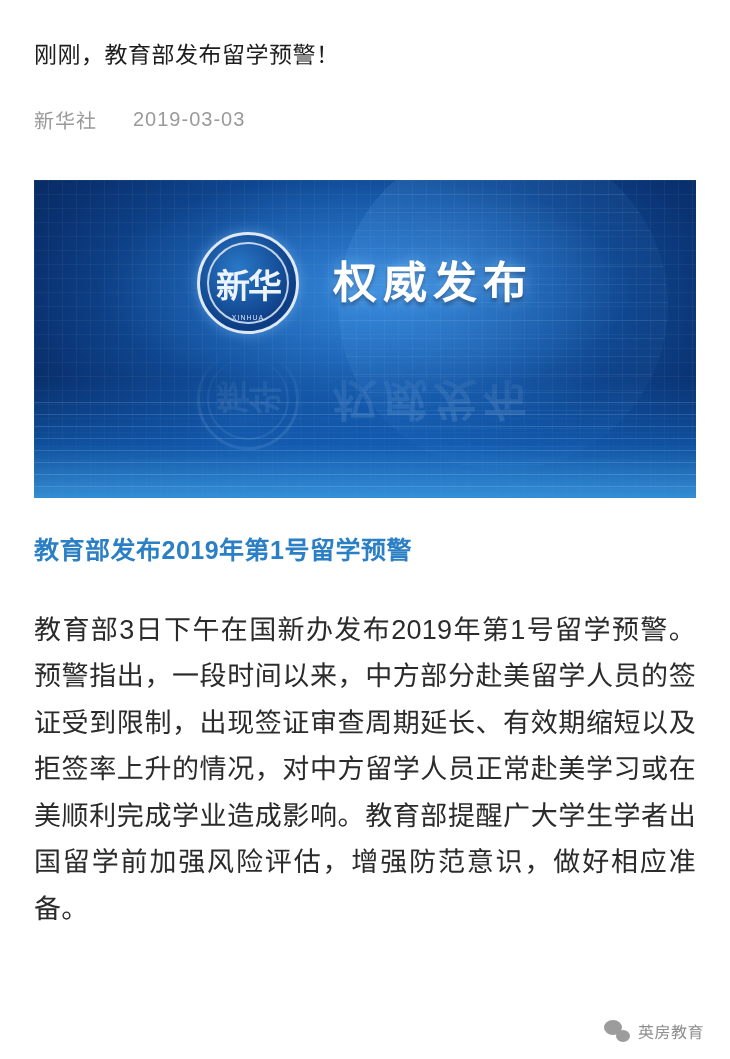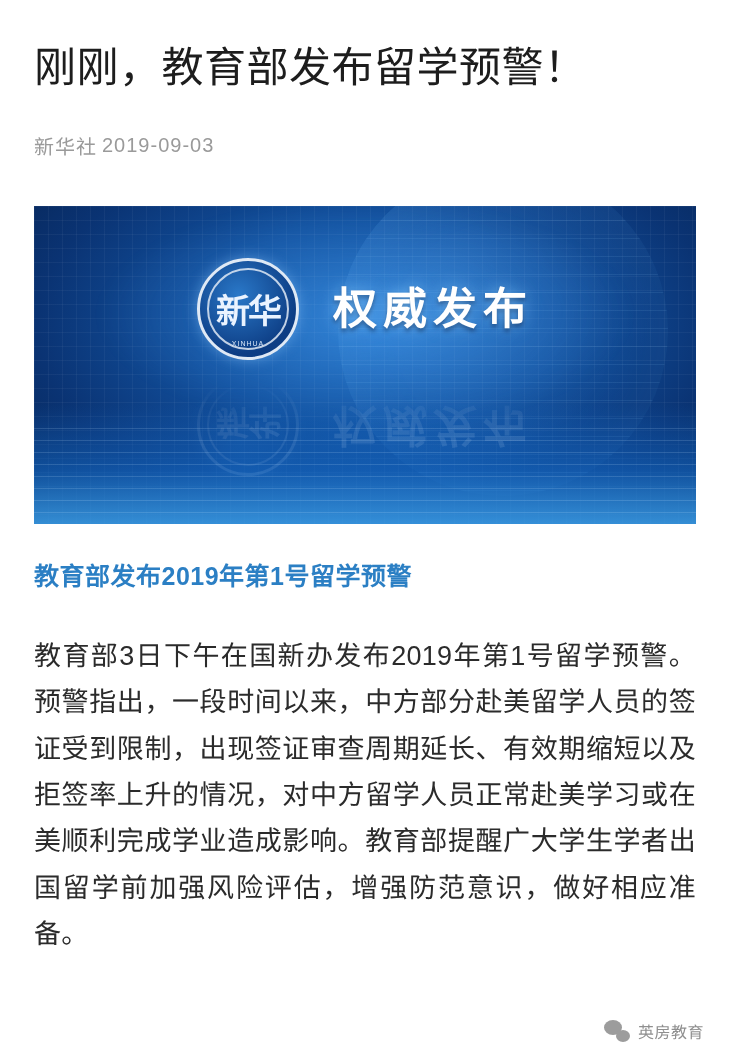--- a/index.html
+++ b/index.html
@@ -13,31 +13,31 @@
     position: relative;
     overflow: hidden;
     font-family: "Liberation Sans", "DejaVu Sans", sans-serif;
     color: #1a1a1a;
   }
   .article {
     padding: 40px 34px 0 34px;
     box-sizing: border-box;
   }
   .headline {
-    font-size: 42px;
+    font-size: 23px;
     line-height: 1.35;
     font-weight: 400;
     color: #1d1d1d;
     letter-spacing: 0.5px;
     margin: 0 0 34px 0;
   }
   .meta {
     display: flex;
     align-items: center;
-    gap: 5px;
+    gap: 36px;
     margin-bottom: 46px;
   }
   .meta-source, .meta-date {
     font-size: 20px;
     color: #9a9a9a;
     letter-spacing: 1px;
   }
   .hero {
     width: 662px;
     height: 318px;
@@ -217,21 +217,21 @@
 </style>
 </head>
 <body>
 
 <div class="article">
 
   <h1 class="headline">刚刚，教育部发布留学预警！</h1>
 
   <div class="meta">
     <span class="meta-source">新华社</span>
-    <span class="meta-date">2019-09-03</span>
+    <span class="meta-date">2019-03-03</span>
   </div>
 
   <div class="hero">
     <div class="hero-grid"></div>
     <div class="hero-globe"></div>
     <div class="hero-glow"></div>
 
     <div class="hero-content">
       <div class="hero-emblem">
         <span class="emblem-mark">新华</span>

